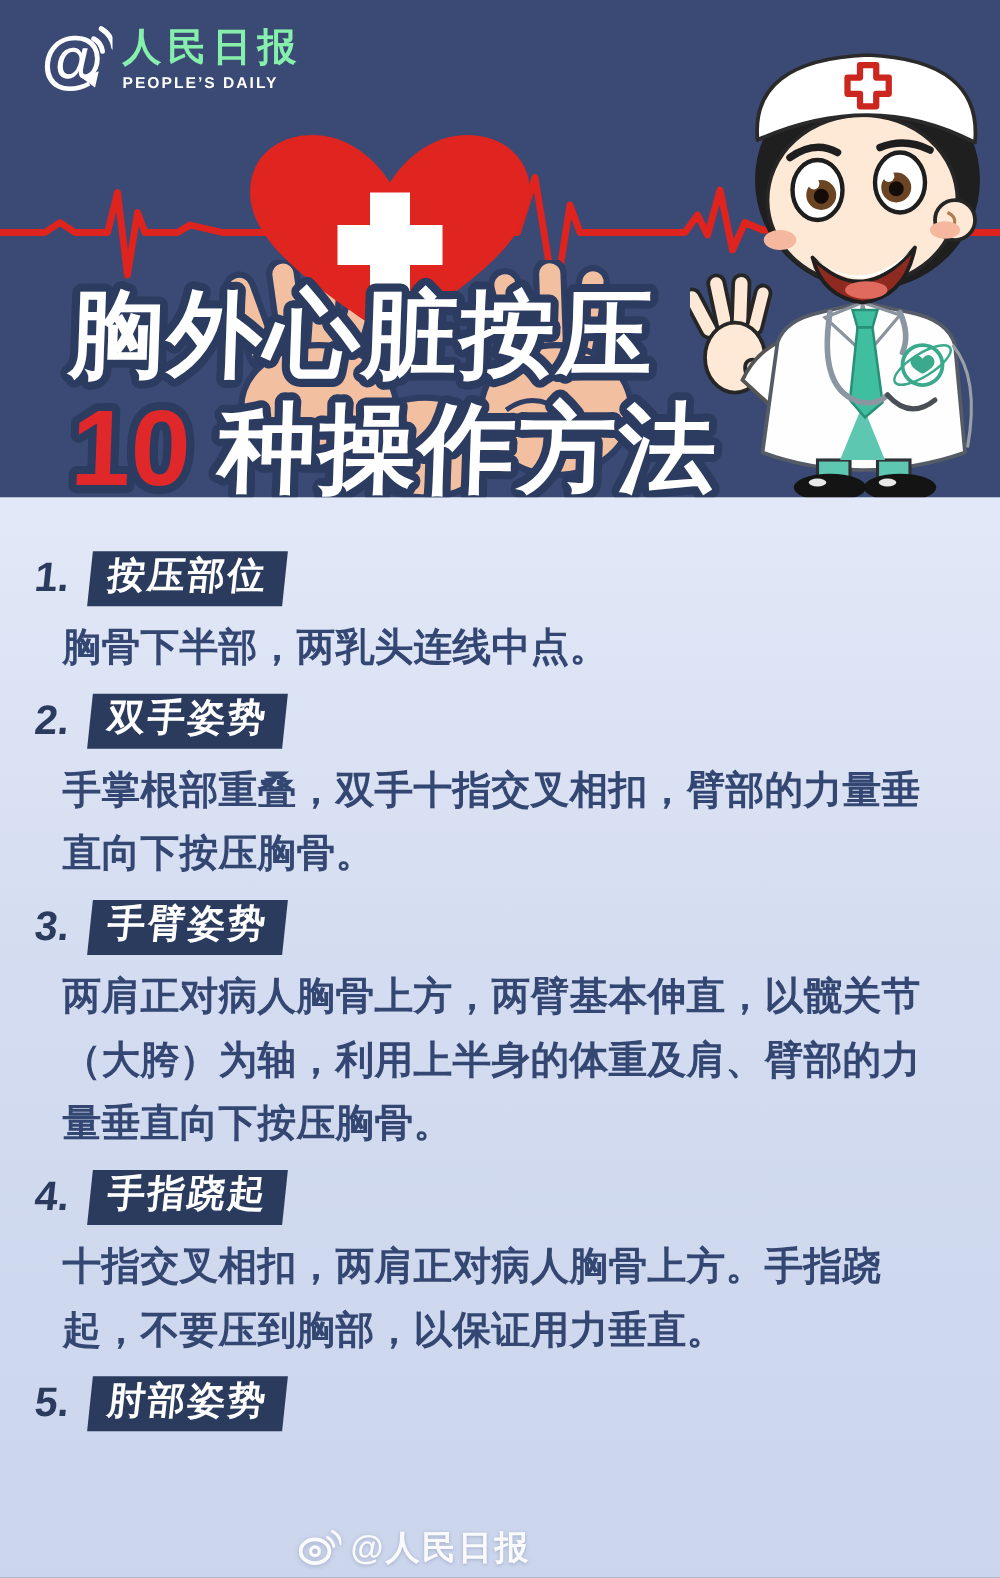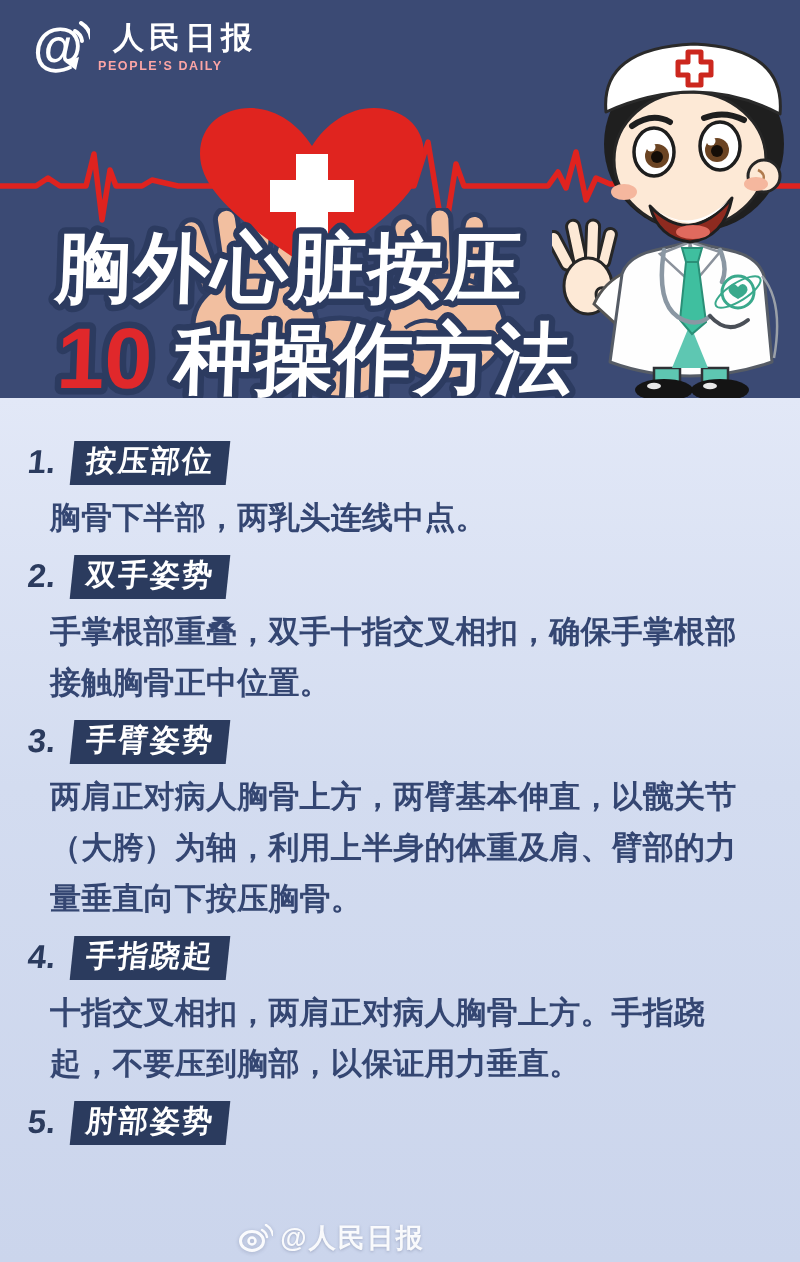--- a/index.html
+++ b/index.html
@@ -13,24 +13,24 @@
   .header {
     position:absolute; left:0; top:0; width:800px; height:398px;
     background:#3b4a74; overflow:hidden;
   }
   .logo {
     position:absolute; left:32px; top:18px; display:flex; align-items:center; gap:8px;
   }
   .logo .icon svg { display:block; }
   .logo .names { display:flex; flex-direction:column; }
   .logo-cn {
-    color:#ffffff; font-size:31px; font-weight:bold; letter-spacing:5px; line-height:1.1;margin-left:15px;
+    color:#86efac; font-size:31px; font-weight:bold; letter-spacing:5px; line-height:1.1;
   }
   .logo-en {
-    color:#fca5a5; font-size:12.5px; font-weight:bold; letter-spacing:1.6px; margin-top:3px;
+    color:#ffffff; font-size:12.5px; font-weight:bold; letter-spacing:1.6px; margin-top:3px;
   }
   .ekg { position:absolute; left:0; top:128px; }
   .hands { position:absolute; left:150px; top:208px; }
   .heart-wrap { position:absolute; left:192px; top:102px; }
   .title-svg { position:absolute; left:42px; top:210px; }
   .doctor { position:absolute; right:-4px; top:24px; }
   
   .content {
     position:absolute; left:0; top:398px; width:800px; height:864px;
     background:linear-gradient(180deg,#e2e8f7 0%, #d3dcf0 45%, #cbd5ec 100%);
@@ -193,21 +193,21 @@
         <span class="sec-badge">按压部位</span>
       </div>
       <div class="sec-text">胸骨下半部，两乳头连线中点。</div>
     </div>
 
     <div class="section">
       <div class="sec-head">
         <span class="sec-num">2.</span>
         <span class="sec-badge">双手姿势</span>
       </div>
-      <div class="sec-text">手掌根部重叠，双手十指交叉相扣，确保手掌根部接触胸骨正中位置。</div>
+      <div class="sec-text">手掌根部重叠，双手十指交叉相扣，臂部的力量垂直向下按压胸骨。</div>
     </div>
 
     <div class="section">
       <div class="sec-head">
         <span class="sec-num">3.</span>
         <span class="sec-badge">手臂姿势</span>
       </div>
       <div class="sec-text">两肩正对病人胸骨上方，两臂基本伸直，以髋关节（大胯）为轴，利用上半身的体重及肩、臂部的力量垂直向下按压胸骨。</div>
     </div>
 

